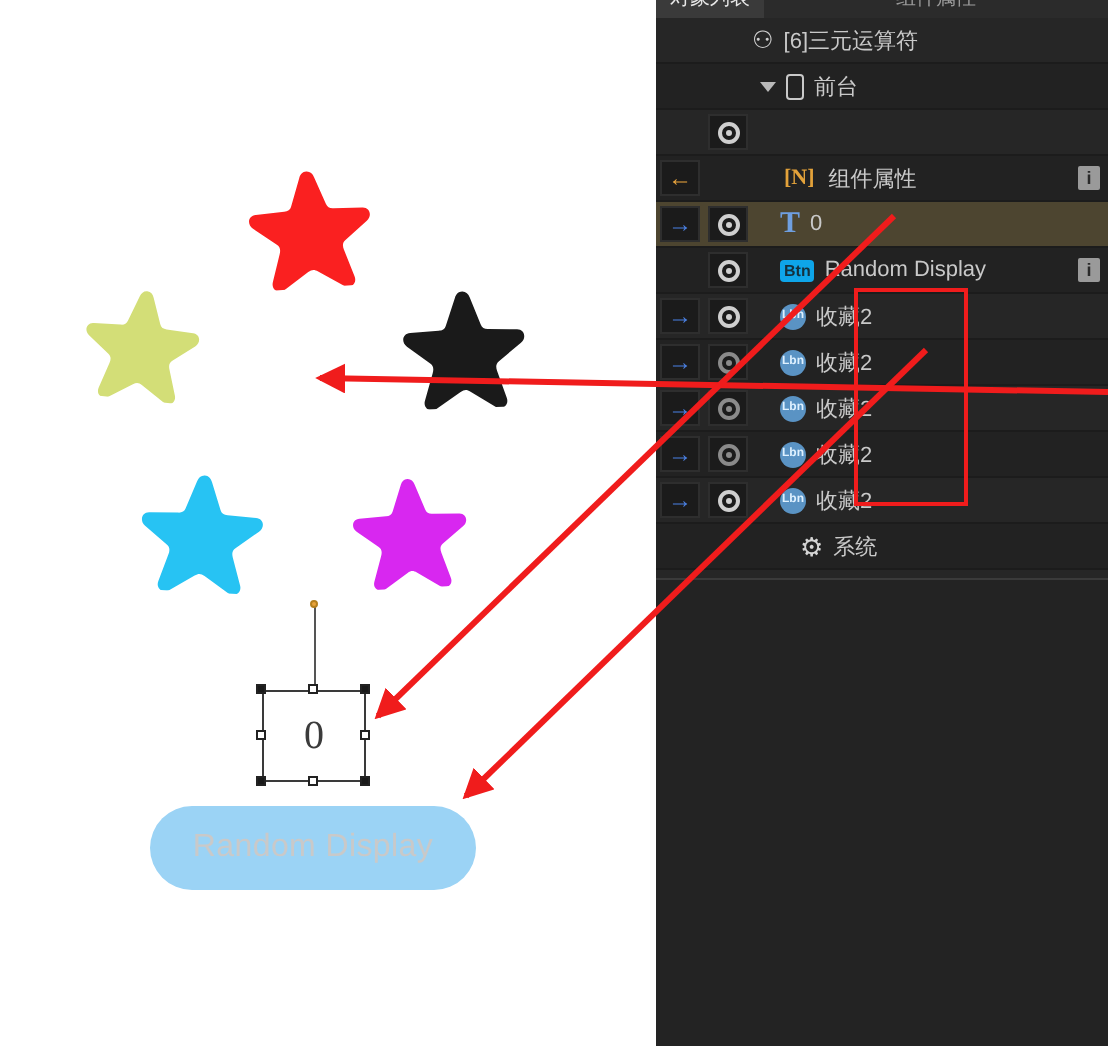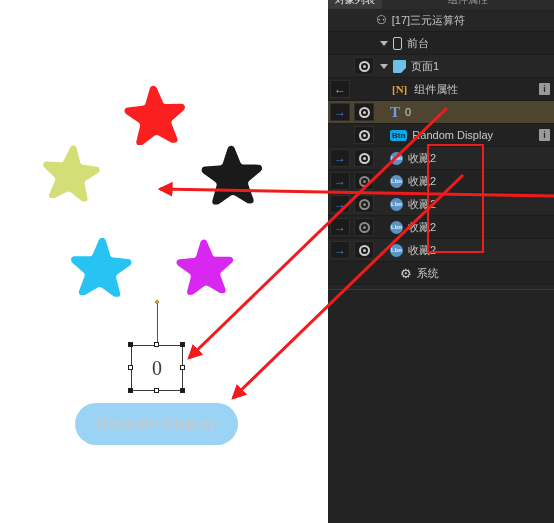--- a/index.html
+++ b/index.html
@@ -220,45 +220,40 @@
         <span>组件属性</span>
       </div>
     </div>
 
     <div class="tree" id="tree">
         <div class="row">
           <div class="gut"></div>
           <div class="gut"></div>
           <div class="body">
             <span class="rootico">⚇</span>
-            <span class="lbl">[17]三元运算符</span>
+            <span class="lbl">[6]三元运算符</span>
           </div>
         </div>
         <div class="row alt">
           <div class="gut"></div>
           <div class="gut"></div>
           <div class="body" style="padding-left: 4px;">
             <div class="caret"></div>
             <span class="phone"></span>
             <span class="lbl">前台</span>
           </div>
         </div>
         <div class="row">
           <div class="gut"></div>
           <div class="gut">
             <div class="sq">
               <span class="eye">
                 <i></i>
               </span>
             </div>
-          </div>
-          <div class="body" style="padding-left: 4px;">
-            <div class="caret"></div>
-            <span class="pageico"></span>
-            <span class="lbl">页面1</span>
           </div>
         </div>
         <div class="row alt">
           <div class="gut">
             <div class="sq">
               <span class="arrowglyph yellow">←</span>
             </div>
           </div>
           <div class="gut"></div>
           <div class="body" style="padding-left: 14px;">

